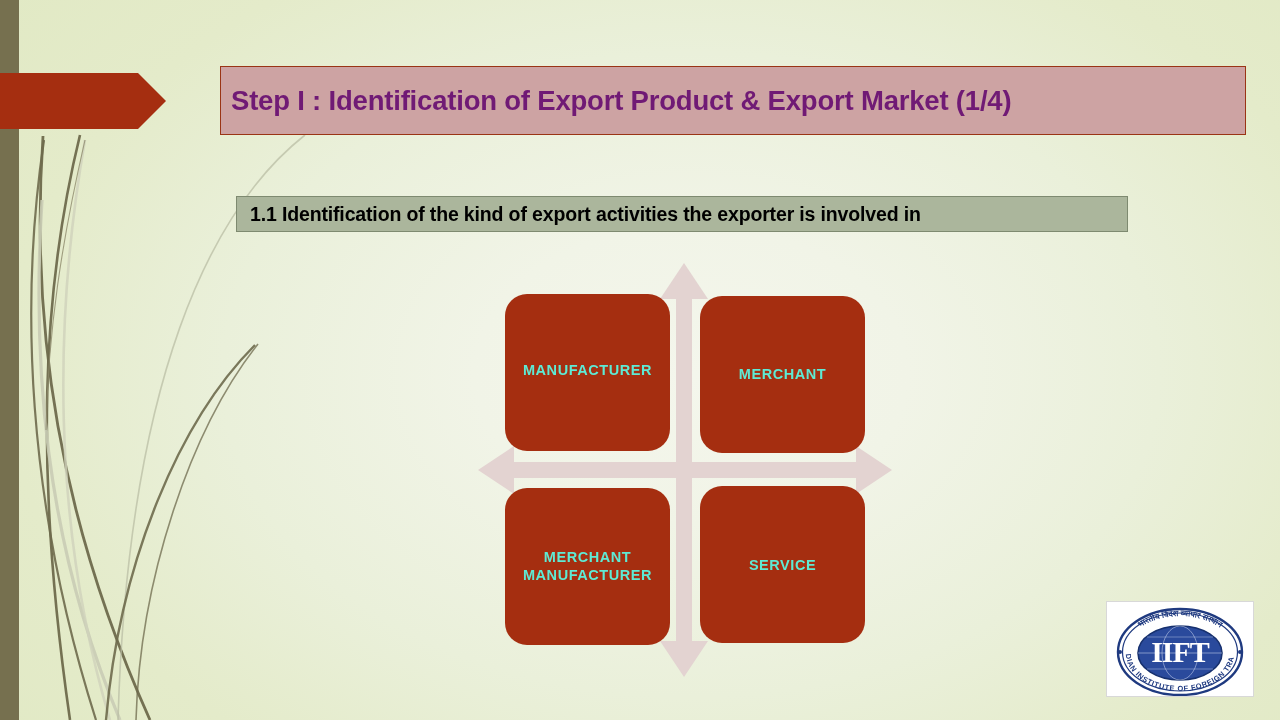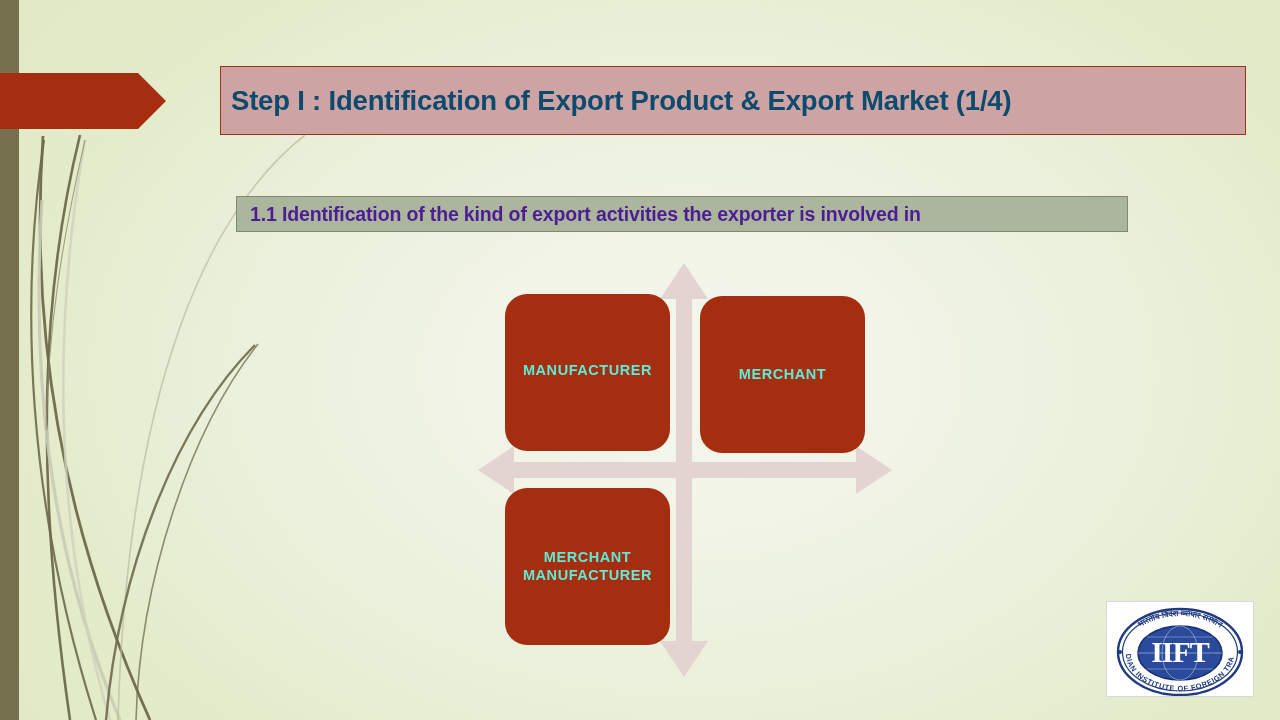--- a/index.html
+++ b/index.html
@@ -65,21 +65,21 @@
     background: #cda3a3;
     border: 1.6px solid #9a3415;
     box-sizing: border-box;
     display: flex;
     align-items: center;
   }
   #title-text {
     margin-left: 10px;
     font-size: 27.5px;
     font-weight: bold;
-    color: #0c4a6e;
+    color: #701a75;
     letter-spacing: -0.2px;
     white-space: nowrap;
   }
 
   
   #subtitle-bar {
     position: absolute;
     left: 236px;
     top: 196px;
     width: 892px;
@@ -87,21 +87,21 @@
     background: #abb69c;
     border: 1.2px solid #7e8a70;
     box-sizing: border-box;
     display: flex;
     align-items: center;
   }
   #subtitle-text {
     margin-left: 13px;
     font-size: 19.5px;
     font-weight: bold;
-    color: #4c1d95;
+    color: #000000;
     letter-spacing: -0.15px;
     white-space: nowrap;
   }
 
   
   #diagram {
     position: absolute;
     left: 470px;
     top: 255px;
     width: 430px;
@@ -221,20 +221,23 @@
       <span class="quad-label">MERCHANT</span>
     </div>
 
     <div class="quad-box" id="box-merchant-manufacturer">
       <span class="quad-label">
         <span>MERCHANT</span><br>
         <span>MANUFACTURER</span>
       </span>
     </div>
 
+    <div class="quad-box" id="box-service">
+      <span class="quad-label">SERVICE</span>
+    </div>
   </div>
 
   <div id="logo-box">
     <svg width="146" height="94" viewBox="0 0 146 94" xmlns="http://www.w3.org/2000/svg">
       <defs>
         <path id="arcTop" d="M 16 54 A 57 40 0 0 1 130 54" fill="none"></path>
         <path id="arcBot" d="M 19 52 A 54 37 0 0 0 127 52" fill="none"></path>
       </defs>
 
       <ellipse cx="73" cy="50" rx="62" ry="43" fill="none" stroke="#1f3a80" stroke-width="2.4"></ellipse>

